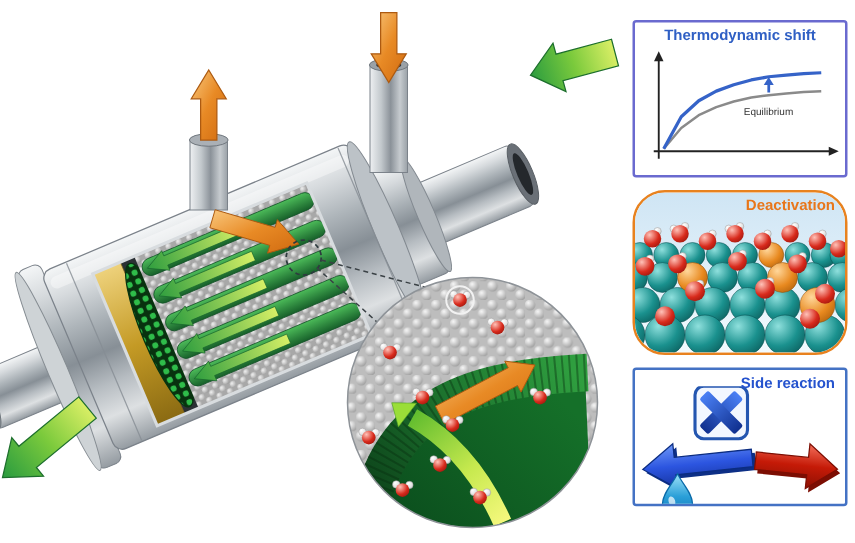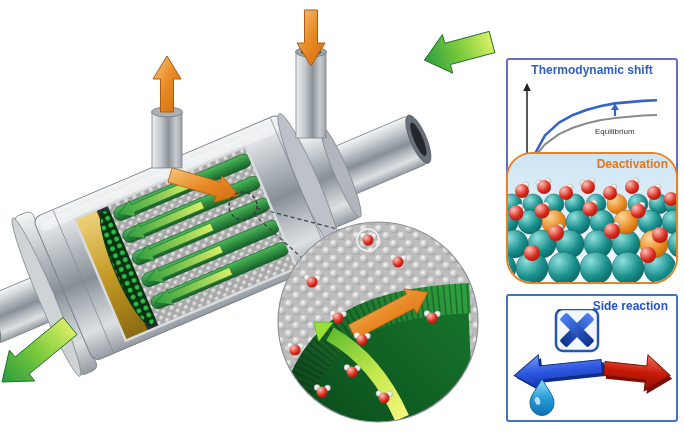--- a/index.html
+++ b/index.html
@@ -3,21 +3,21 @@
 <meta charset="utf-8">
 <style>
   html,body{margin:0;padding:0;background:#fff;}
   .canvas{position:relative;width:684px;height:434px;background:#ffffff;overflow:hidden;
           font-family:"Liberation Sans",sans-serif;}
   .reactor-svg{position:absolute;left:0;top:0;}
   .panel{position:absolute;left:506px;width:172px;box-sizing:border-box;background:#fff;
          border:2px solid #888;border-radius:3px;overflow:hidden;}
   .panel-thermo{top:16px;height:126px;}
   .panel-deact{top:152px;height:132px;border-radius:26px;}
-  .panel-side{top:294px;height:128px;}
+  .panel-side{top:294px;height:111px;}
   .panel-title{position:absolute;top:3px;right:8px;font-weight:bold;font-size:12px;z-index:3;}
   .panel-title.center{left:0;right:0;text-align:center;}
   .panel svg.fill{position:absolute;left:0;top:0;width:100%;height:100%;}
   .thermo-chart{position:absolute;left:1px;top:17px;}
   .side-icons{position:absolute;left:0;top:13px;}
 </style>
 </head>
 <body>
 
 <div class="canvas">
@@ -285,21 +285,21 @@
             <circle cx="-5" cy="-4.5" r="3" fill="url(#whiteSphere)" stroke="#9a9a9a" stroke-width="0.4"></circle>
             <circle cx="5.5" cy="-4" r="3" fill="url(#whiteSphere)" stroke="#9a9a9a" stroke-width="0.4"></circle>
             <circle r="5.5" fill="url(#redSphere)"></circle>
           </g>
       </g>
       <circle cx="368" cy="240" r="11" fill="none" stroke="#f2f2f2" stroke-width="1.6"></circle>
     </g>
     <circle cx="378" cy="322" r="100" fill="none" stroke="#8e9398" stroke-width="1.2"></circle>
   </svg>
 
-  <div class="panel panel-thermo" style="border-color: rgb(106, 106, 207); margin-top: 42px;">
+  <div class="panel panel-thermo" style="border-color: rgb(106, 106, 207);">
     <div class="panel-title center" style="color: rgb(47, 95, 196);">Thermodynamic shift</div>
     <svg class="thermo-chart" width="166" height="106" viewBox="0 0 166 106">
       <g>
         <line x1="18" y1="92" x2="18" y2="10" stroke="#222" stroke-width="1.5"></line>
         <polygon points="18,6 14.2,14 21.8,14" fill="#222"></polygon>
       </g>
       <g>
         <line x1="14" y1="86" x2="158" y2="86" stroke="#222" stroke-width="1.5"></line>
         <polygon points="162,86 154,82.4 154,89.6" fill="#222"></polygon>
       </g>

